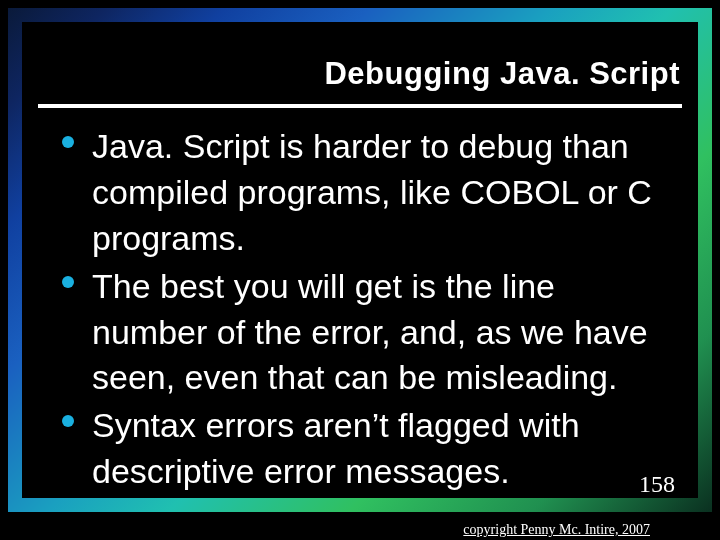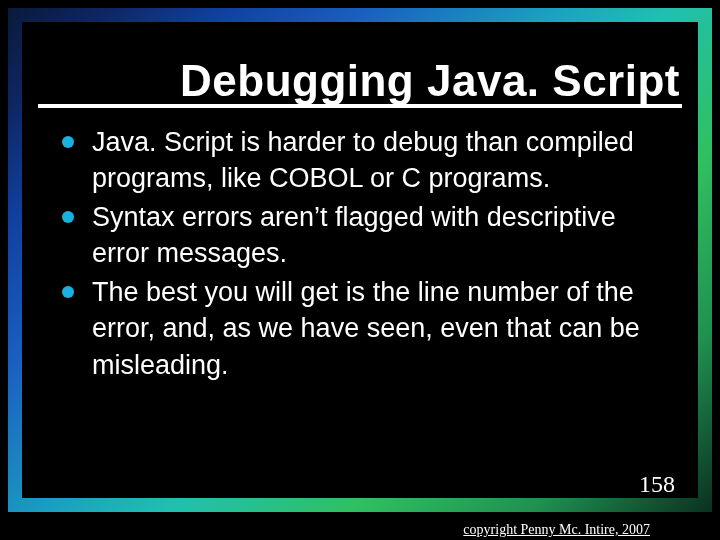--- a/index.html
+++ b/index.html
@@ -29,39 +29,39 @@
     bottom: 14px;
     background: #000;
   }
   .title {
     position: absolute;
     top: 56px;
     left: 0;
     right: 40px;
     text-align: right;
     font-weight: bold;
-    font-size: 44px;
+    font-size: 31px;
     color: #fff;
     letter-spacing: 0.5px;
   }
   .title-underline {
     position: absolute;
     top: 104px;
     left: 38px;
     right: 38px;
     height: 4px;
     background: #fff;
   }
   .content {
     position: absolute;
     top: 124px;
     left: 60px;
     right: 50px;
     color: #fff;
-    font-size: 27px;
+    font-size: 34px;
     line-height: 1.35;
   }
   .content ul { list-style: none; }
   .content li {
     position: relative;
     padding-left: 32px;
     margin-bottom: 2px;
   }
   .bullet {
     position: absolute;
@@ -102,23 +102,23 @@
 <div class="title-underline"></div>
 
 <div class="content">
   <ul>
     <li>
       <span class="bullet"></span>
       <span>Java. Script is harder to debug than compiled programs, like COBOL or C programs.</span>
     </li>
     <li>
       <span class="bullet"></span>
-      <span>Syntax errors aren’t flagged with descriptive error messages.</span>
+      <span>The best you will get is the line number of the error, and, as we have seen, even that can be misleading.</span>
     </li>
     <li>
       <span class="bullet"></span>
-      <span>The best you will get is the line number of the error, and, as we have seen, even that can be misleading.</span>
+      <span>Syntax errors aren’t flagged with descriptive error messages.</span>
     </li>
   </ul>
 </div>
 
 <div class="page-num">158</div>
 <div class="copyright">copyright Penny Mc. Intire, 2007</div>
 
 </body></html>

